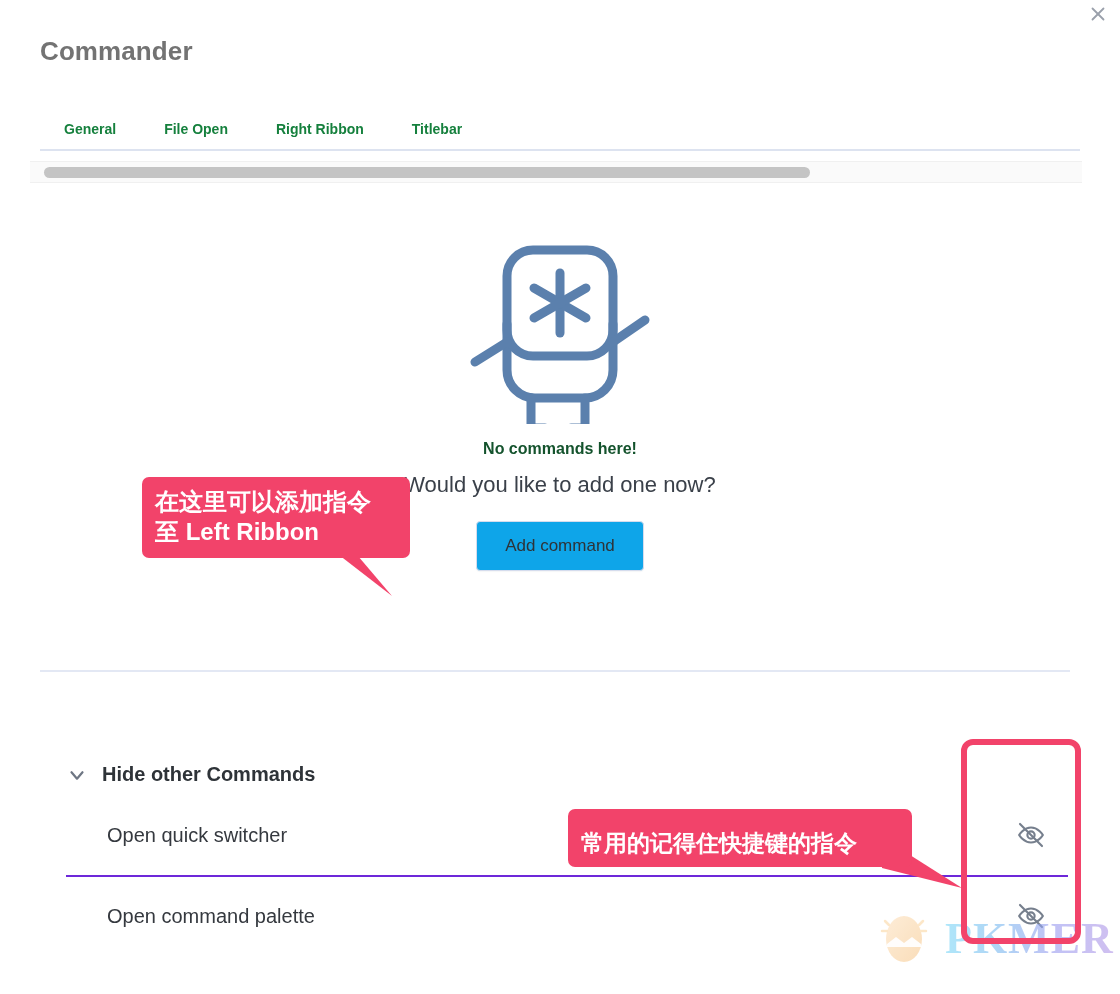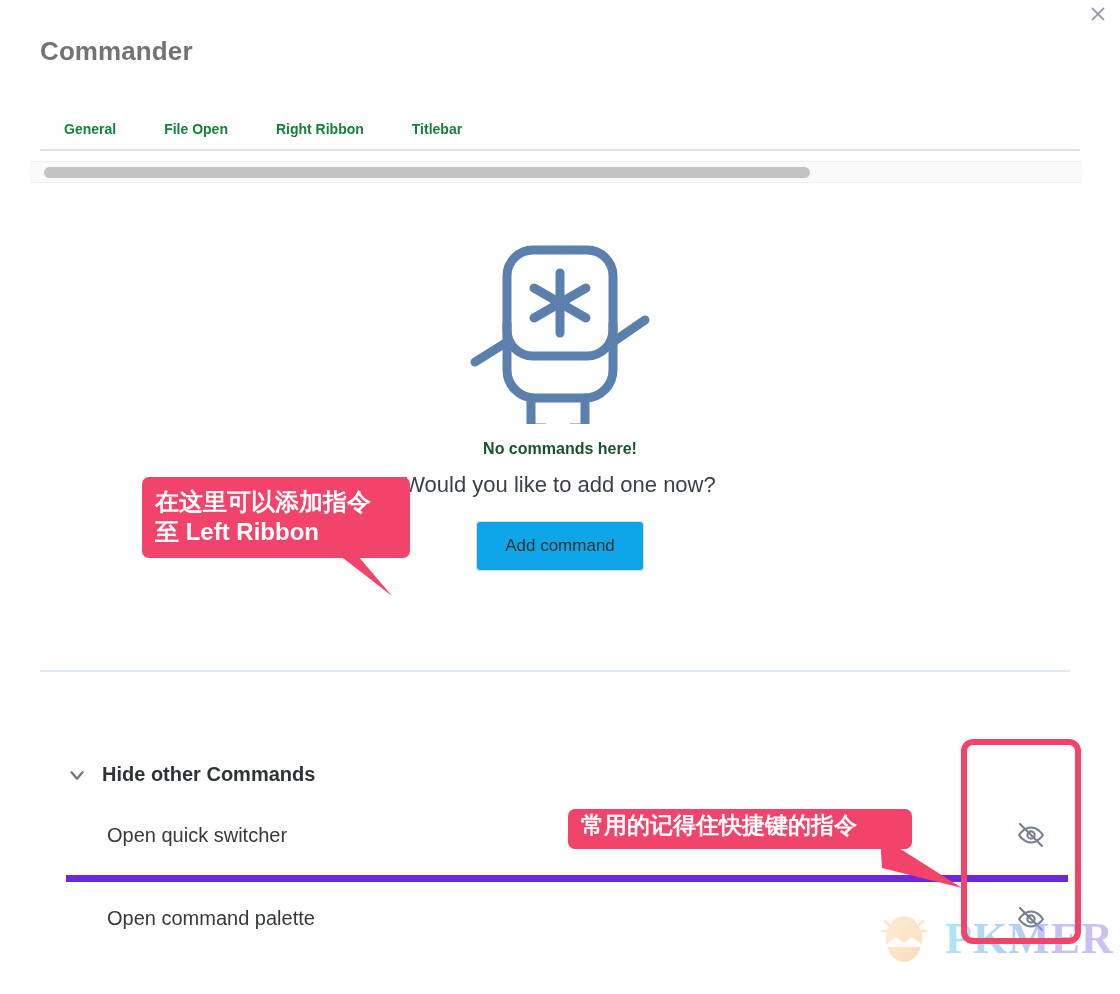--- a/index.html
+++ b/index.html
@@ -184,21 +184,21 @@
   }
   .cmd-row {
     position: relative;
     height: 80px;
     display: flex;
     align-items: center;
     justify-content: space-between;
     box-sizing: border-box;
   }
   .cmd-row + .cmd-row {
-    border-top: 7px solid #6d28d9;
+    border-top: 2px solid #6d28d9;
   }
   .cmd-label {
     font-size: 20px;
     color: #35393f;
     padding-left: 41px;
   }
   .eye-btn {
     width: 46px;
     height: 46px;
     margin-right: 14px;
@@ -237,21 +237,21 @@
     left: 142px;
     top: 477px;
     width: 268px;
     padding: 10px 4px 11px 13px;
     font-size: 24px;
   }
   .callout-2 {
     left: 568px;
     top: 809px;
     width: 344px;
-    padding: 2px 12px 9px 13px;
+    padding: 20px 12px 9px 13px;
     font-size: 23px;
   }
   .callout .line { white-space: nowrap; display: block; }
   .tail {
     position: absolute;
     z-index: 4;
     pointer-events: none;
   }
 
   

